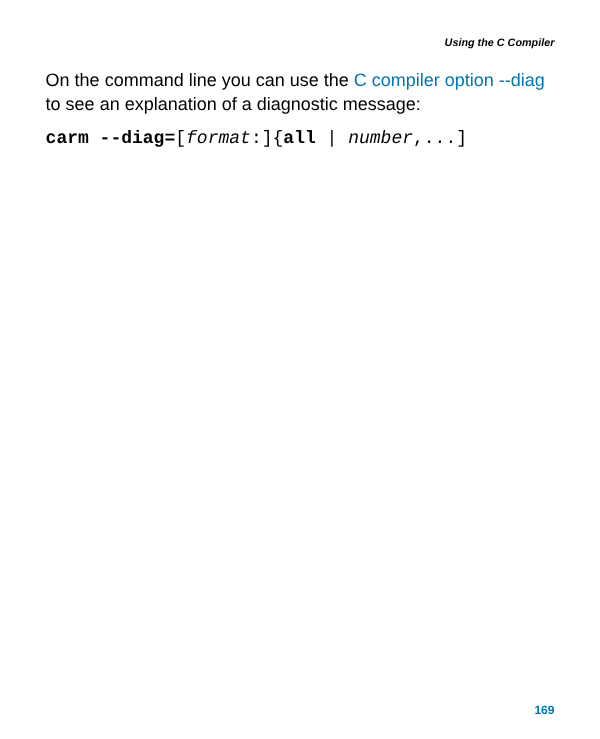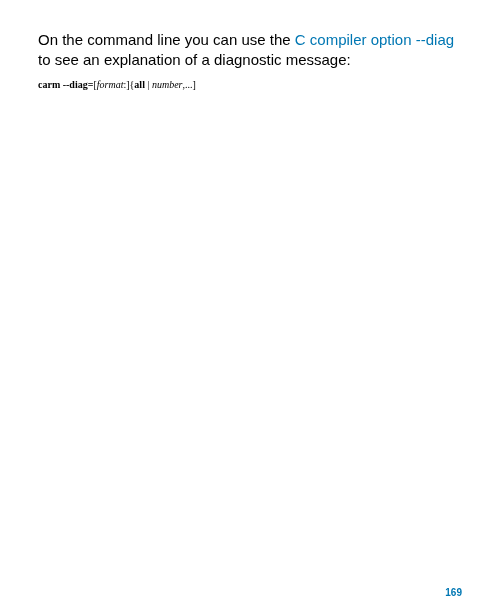--- a/index.html
+++ b/index.html
@@ -20,41 +20,42 @@
   .body-para {
     font-size: 15px;
     line-height: 1.35;
     margin-bottom: 8px;
   }
   .body-para .link {
     color: #0077b3;
     text-decoration: none;
   }
   .code-line {
-    font-family: Liberation Serif, serif;
-    font-size: 10px;
+    font-family: Liberation Mono, monospace;
+    font-size: 15px;
     white-space: pre;
     margin-bottom: 12px;
   }
   .code-line .kw { font-weight: bold; }
   .code-line .it { font-style: italic; }
   .page-number {
     position: absolute;
     bottom: 18px;
     right: 38px;
     color: #0077b3;
     font-weight: bold;
     font-size: 10px;
   }
 </style>
 </head>
 <body>
 
 <div class="page">
 
+  <div class="header-title">Using the C Compiler</div>
 
   <p class="body-para">
     <span>On the command line you can use the </span><a href="#" class="link">C compiler option --diag</a><span> to see an explanation of a diagnostic message:</span>
   </p>
 
   <div class="code-line"><span class="kw">carm --diag=</span><span>[</span><span class="it">format</span><span>:</span><span>]</span><span>{</span><span class="kw">all</span><span> | </span><span class="it">number</span><span>,...]</span></div>
 
   <div class="page-number">169</div>
 
 </div>

